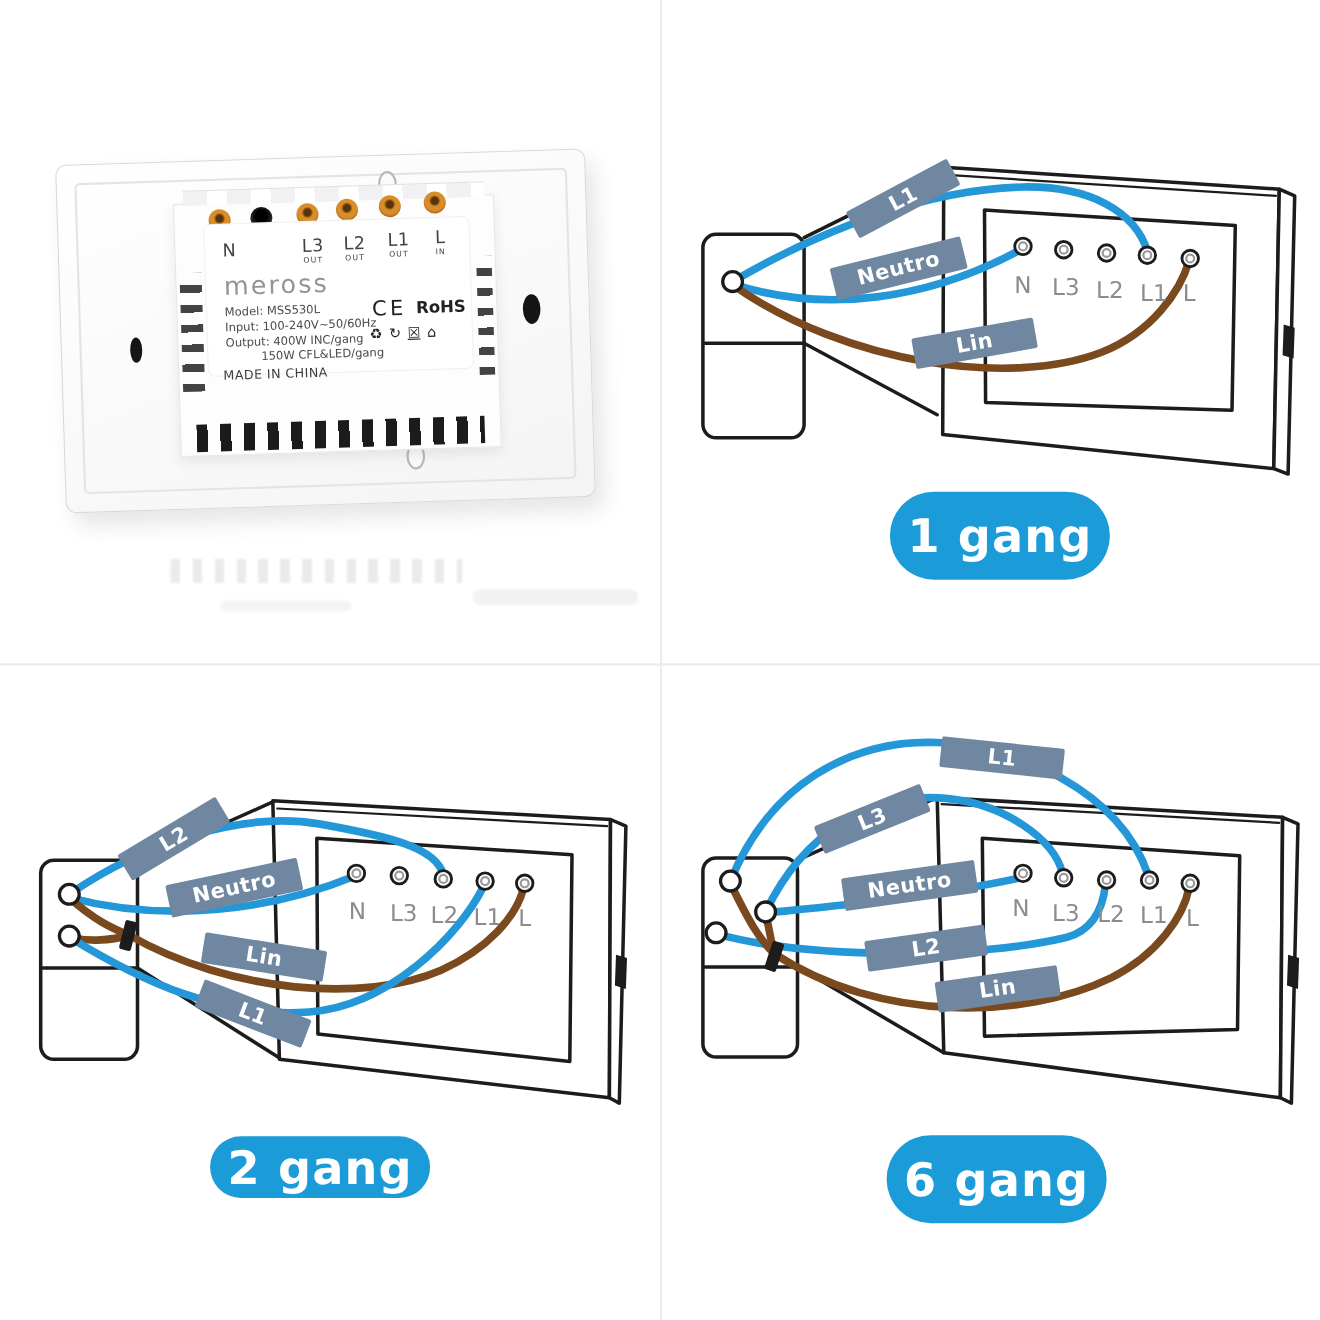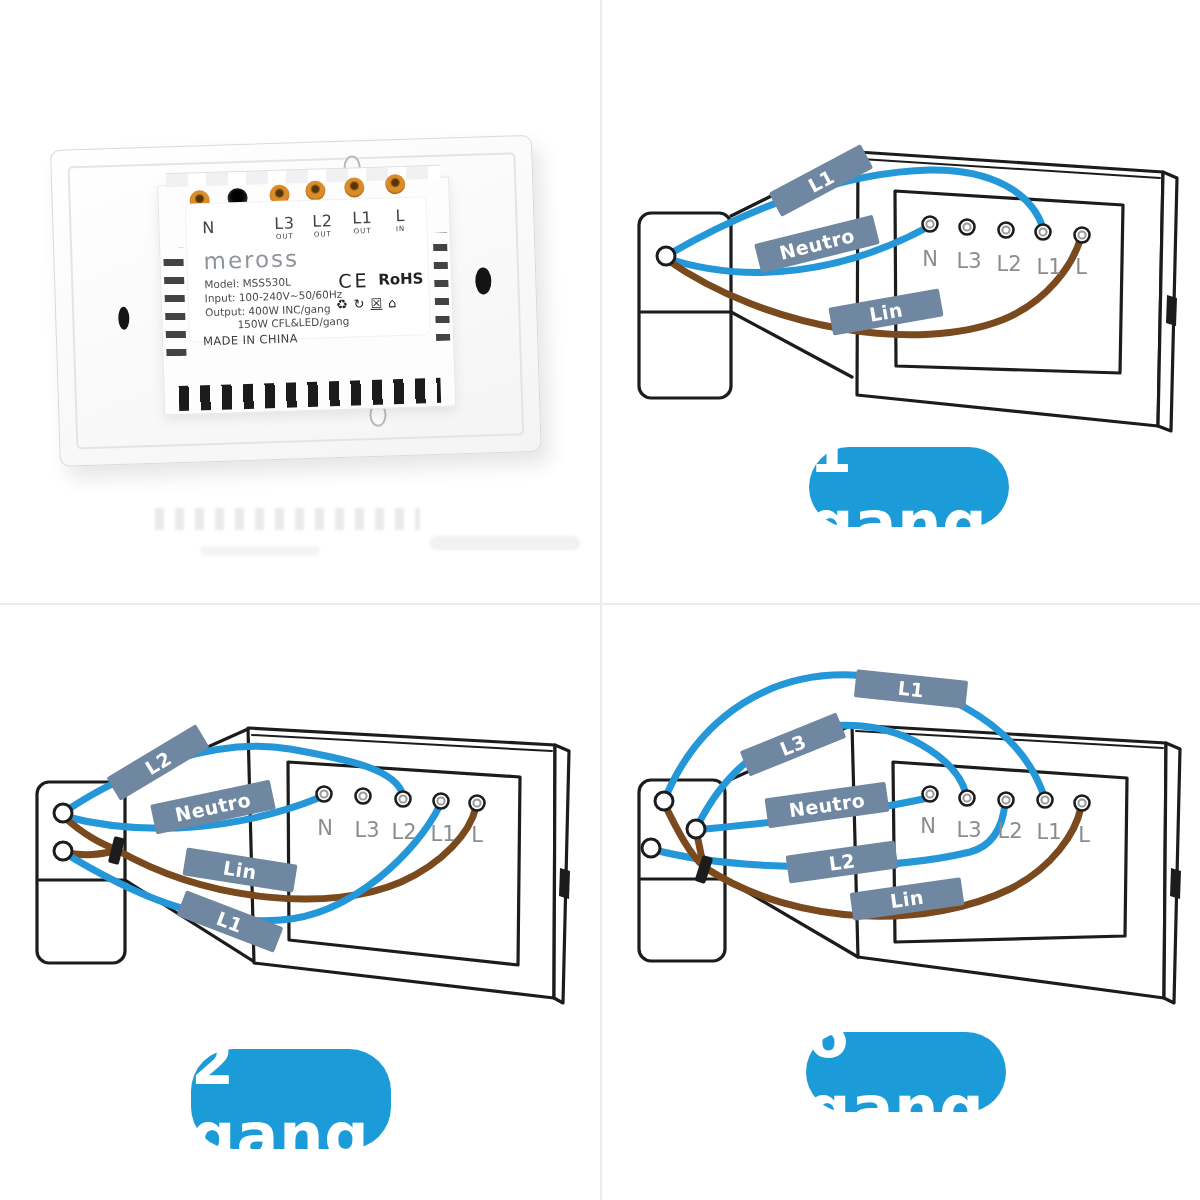--- a/index.html
+++ b/index.html
@@ -24,21 +24,21 @@
   .term-i{fill:#fff;stroke:#9a9a9a;stroke-width:2;}
   .hole{fill:#fff;stroke:#1c1c1c;stroke-width:3;}
 
   
   .tlabel{position:absolute;transform:translate(-50%,-50%);font-size:21px;color:#8c8c8c;white-space:nowrap;}
   .badge{position:absolute;display:flex;align-items:center;justify-content:center;
          color:#fff;font-size:19px;font-weight:600;letter-spacing:.5px;border-radius:2px;
          background:#6f8ca8;}
   .pill{position:absolute;border-radius:42px;background:#1b9bd8;color:#fff;
         display:flex;align-items:center;justify-content:center;
-        font-size:62px;font-weight:700;letter-spacing:1px;}
+        font-size:42px;font-weight:700;letter-spacing:1px;}
 
   
   #plate{position:absolute;left:50px;top:150px;width:480px;height:315px;
          transform:rotate(-1.8deg);transform-origin:0 0;
          background:linear-gradient(160deg,#ffffff 0%,#f4f4f5 100%);
          border:1px solid #d9d9db;border-radius:10px;
          box-shadow:8px 12px 20px rgba(0,0,0,.10);}
   #plate .inner-frame{position:absolute;inset:16px;border:2px solid #e4e4e6;border-radius:5px;}
   #module{position:absolute;left:105px;top:38px;width:290px;height:228px;background:#fdfdfd;
           border:1px solid #e6e6e6;box-shadow:0 5px 12px rgba(0,0,0,.08);}
@@ -224,21 +224,21 @@
     </svg>
     <span class="tlabel" style="left: 325px; top: 228px; color: rgb(140, 140, 140);">N</span>
     <span class="tlabel" style="left: 367px; top: 230px; color: rgb(140, 140, 140);">L3</span>
     <span class="tlabel" style="left: 404px; top: 232px; color: rgb(140, 140, 140);">L2</span>
     <span class="tlabel" style="left: 443px; top: 234px; color: rgb(140, 140, 140);">L1</span>
     <span class="tlabel" style="left: 477px; top: 235px; color: rgb(140, 140, 140);">L</span>
     <div class="badge" style="left: 106px; top: 149px; width: 104px; height: 27px; transform: rotate(-31deg); background: rgb(111, 135, 160);">L2</div>
     <div class="badge" style="left: 152px; top: 192px; width: 122px; height: 30px; transform: rotate(-12deg); background: rgb(111, 135, 160);">Neutro</div>
     <div class="badge" style="left: 184px; top: 256px; width: 112px; height: 28px; transform: rotate(9deg); background: rgb(111, 135, 160);">Lin</div>
     <div class="badge" style="left: 178px; top: 308px; width: 104px; height: 27px; transform: rotate(21deg); background: rgb(111, 135, 160);">L1</div>
-    <div class="pill" style="left: 191px; top: 433px; width: 200px; height: 100px; background: rgb(27, 155, 216); margin-top: 16px;">2 gang</div>
+    <div class="pill" style="left: 191px; top: 433px; width: 200px; height: 56px; background: rgb(27, 155, 216);">2 gang</div>
   </div>
 
   <div class="quad" id="q-g3">
     <svg width="600" height="600" viewBox="0 0 600 600">
       <g>
         <rect class="art" x="39" y="180" width="86" height="181" rx="12"></rect>
         <path class="art" d="M41,279 H125"></path>
         <path class="art" d="M125,182 L252,125"></path>
         <path class="art" d="M125,279 L258,357"></path>
       </g>

